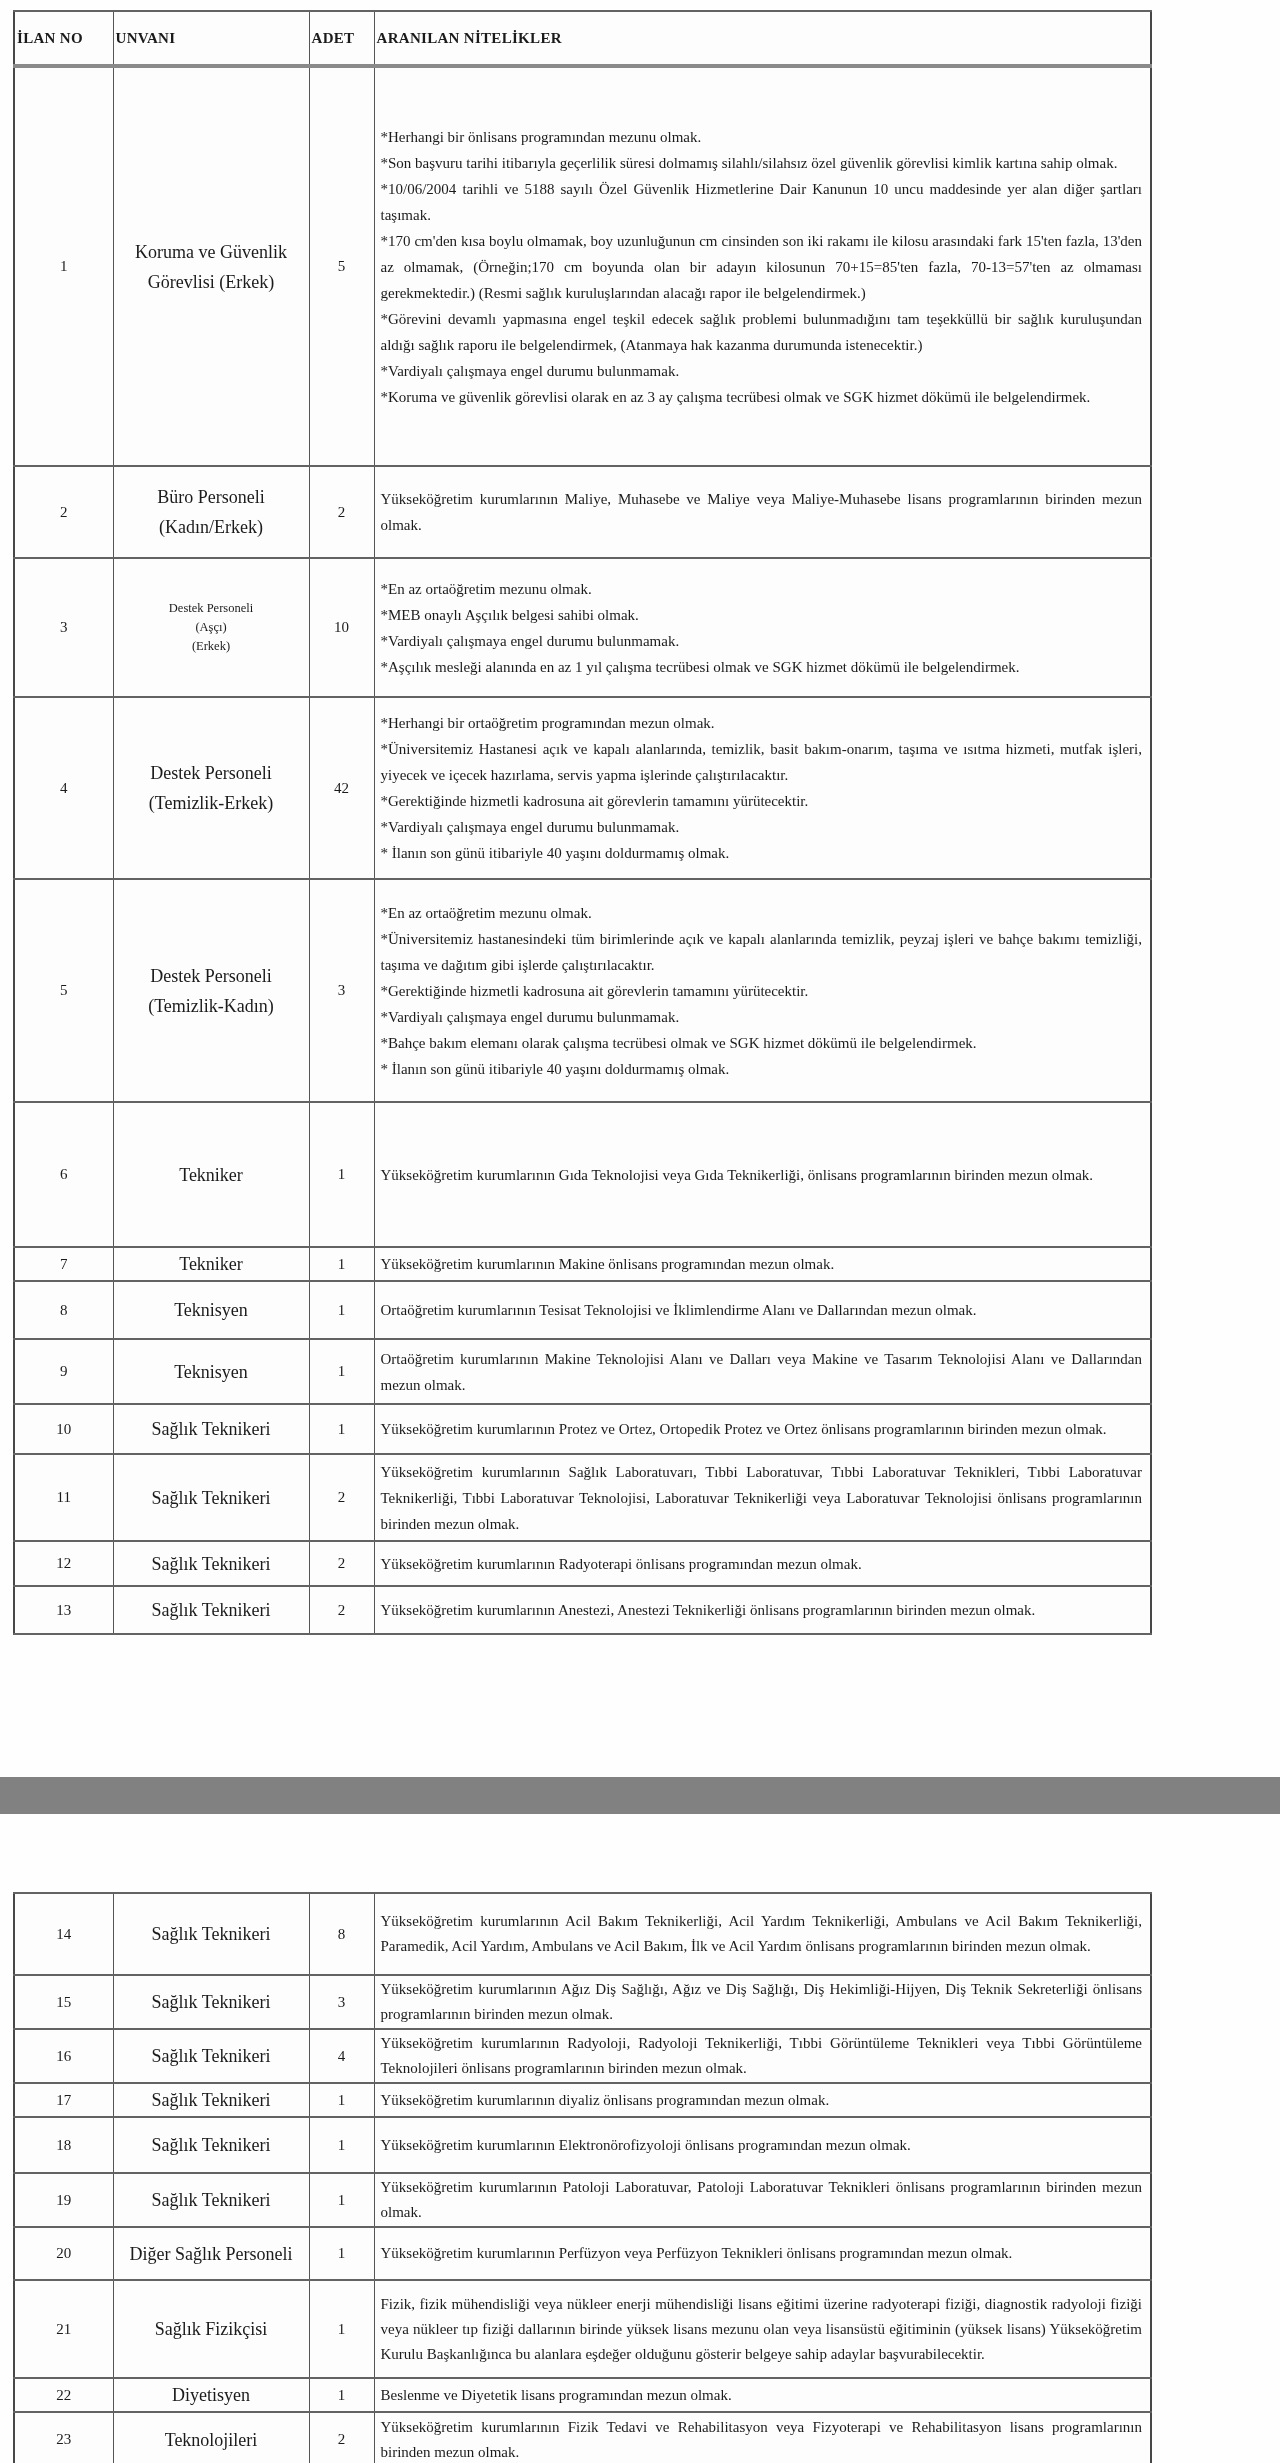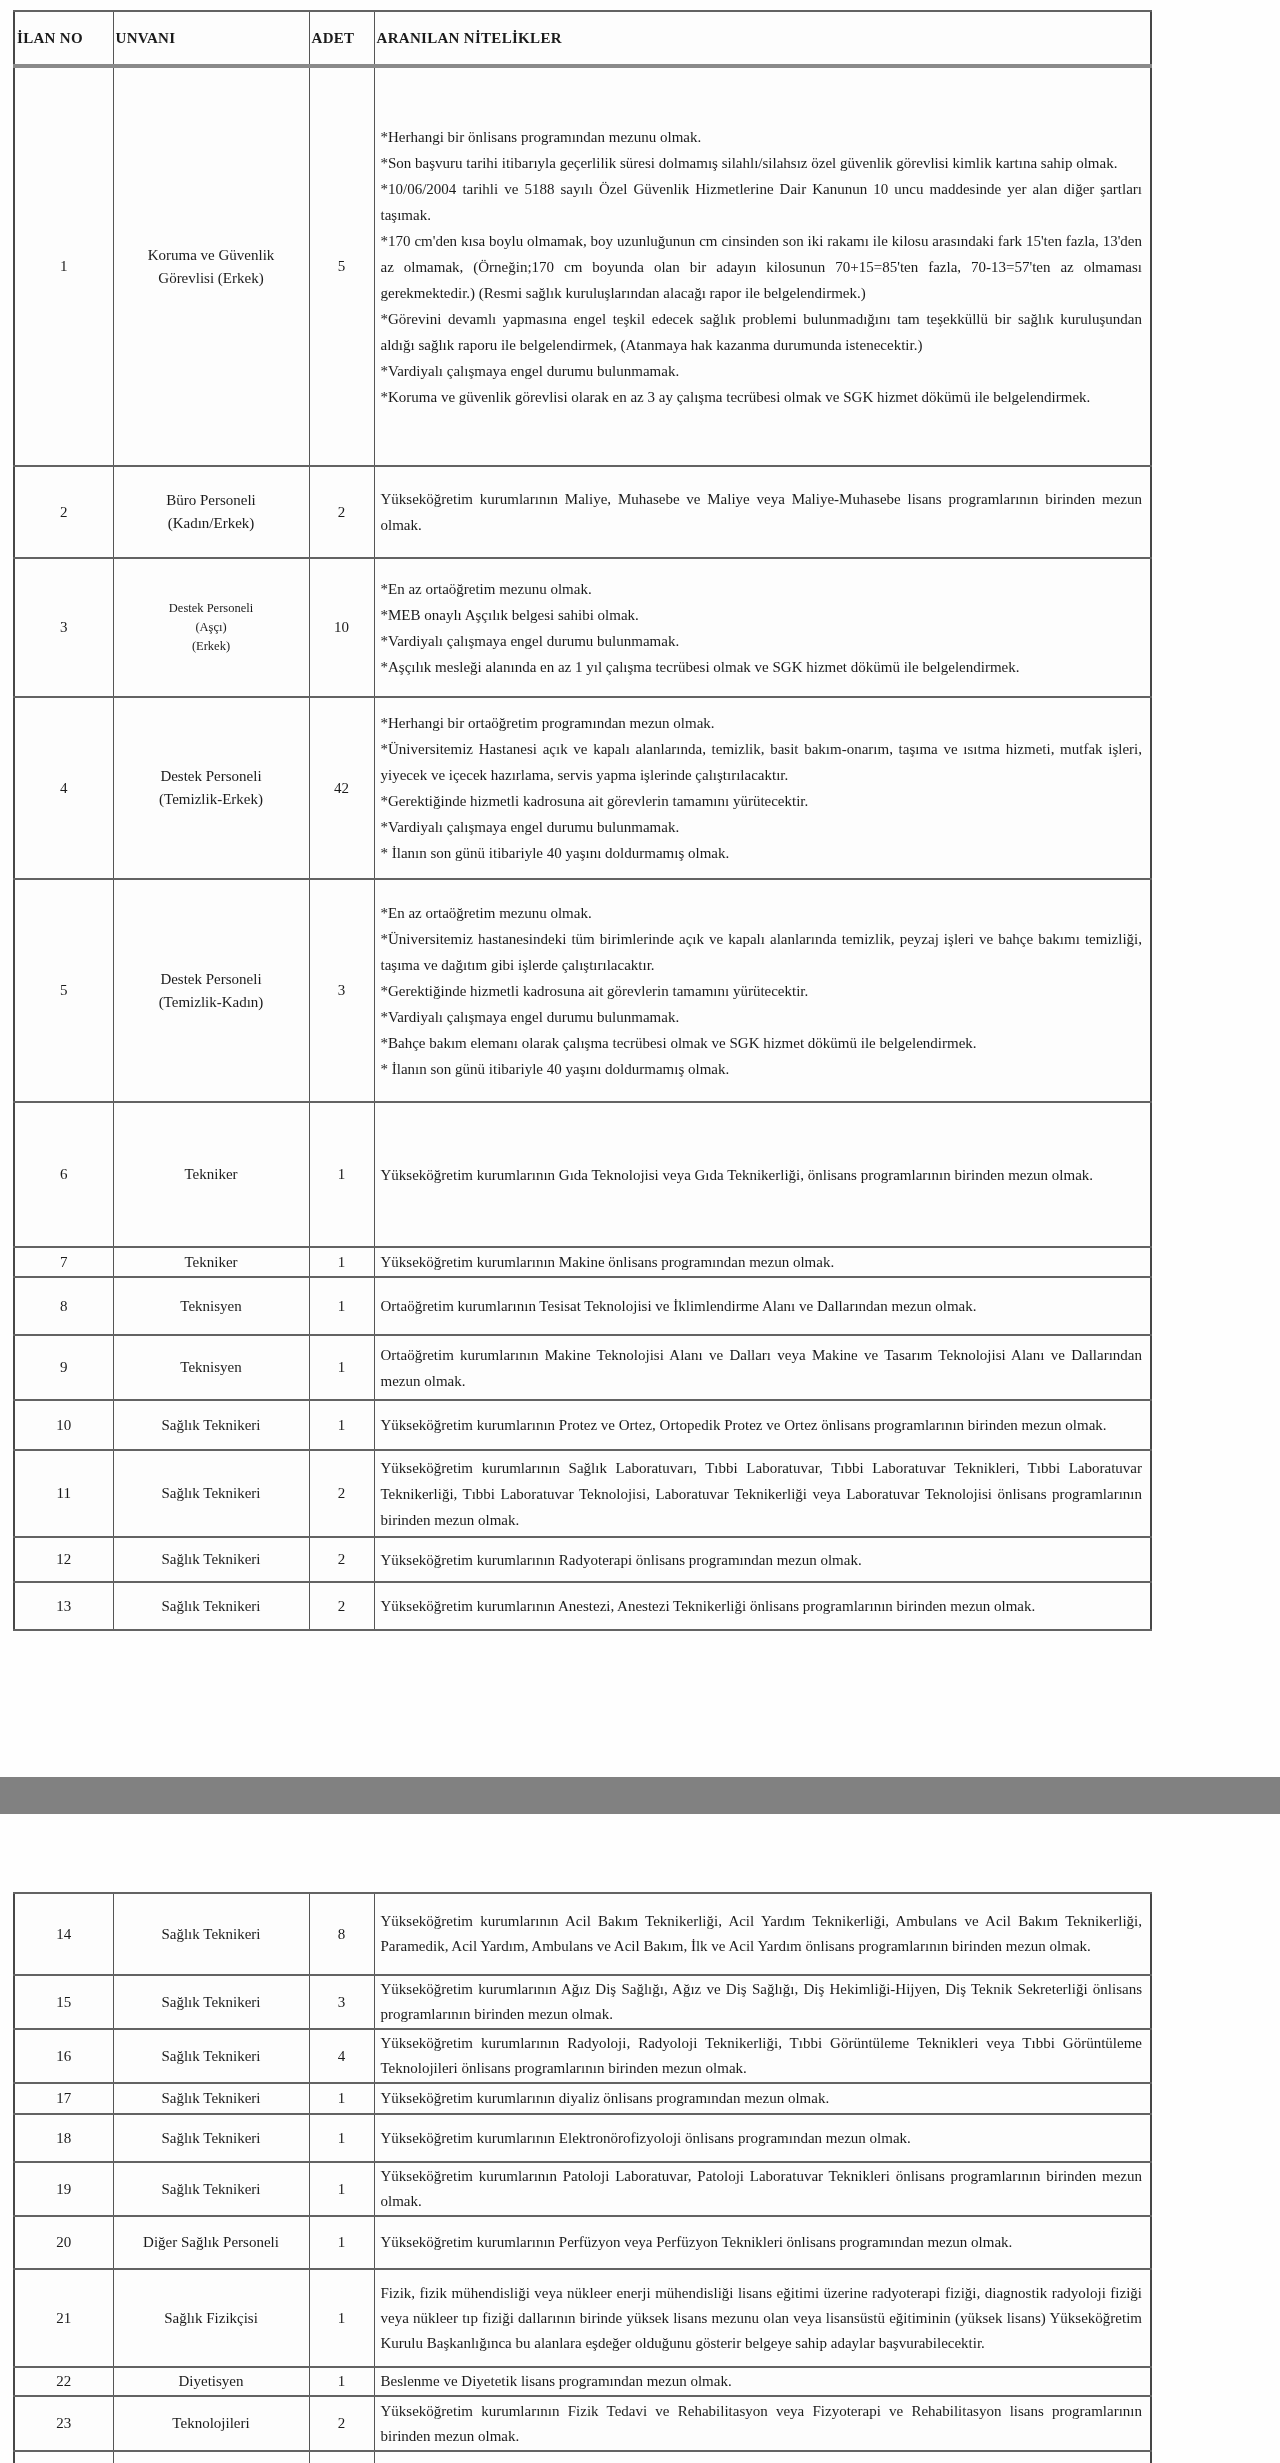--- a/index.html
+++ b/index.html
@@ -42,24 +42,24 @@
   .col-unvan { width:196px; }
   .col-adet  { width:65px;  }
   .col-quals { width:777px; }
   .c-no, .c-adet {
     text-align:center;
     font-size:15px;
     padding:1px 2px;
   }
   .c-unvan {
     text-align:center;
-    font-size:15px;
+    font-size:18px;
     white-space:pre-line;
     padding:1px 4px;
-    line-height:23px;
+    line-height:30px;
   }
   .table1 tbody tr:nth-child(3) .c-unvan { font-size:12.5px; line-height:19px; }
   .c-quals {
     font-size:15px;
     text-align:justify;
     padding:1px 8px 1px 6px;
   }
   .table1 .c-quals { line-height:26px; }
   .table2 .c-quals { line-height:25px; }
   .q-line { margin:0; }
@@ -74,21 +74,21 @@
   .table1 tbody tr:nth-child(8)  { height:58px;  }
   .table1 tbody tr:nth-child(9)  { height:65px;  }
   .table1 tbody tr:nth-child(10) { height:50px;  }
   .table1 tbody tr:nth-child(11) { height:87px;  }
   .table1 tbody tr:nth-child(12) { height:45px;  }
   .table1 tbody tr:nth-child(13) { height:48px;  }
   .table2 tbody tr:nth-child(1)  { height:82px;  }
   .table2 tbody tr:nth-child(2)  { height:50px;  }
   .table2 tbody tr:nth-child(3)  { height:50px;  }
   .table2 tbody tr:nth-child(4)  { height:31px;  }
-  .table2 tbody tr:nth-child(5)  { height:48px;  }
+  .table2 tbody tr:nth-child(5)  { height:56px;  }
   .table2 tbody tr:nth-child(6)  { height:51px;border-radius:6px;  }
   .table2 tbody tr:nth-child(7)  { height:53px;  }
   .table2 tbody tr:nth-child(8)  { height:98px;  }
   .table2 tbody tr:nth-child(9)  { height:25px;  }
   .table2 tbody tr:nth-child(10) { height:55px;  }
   .table2 tbody tr:nth-child(11) { height:40px;  }
   .divider-band {
     position:absolute;
     left:0; top:1777px;
     width:1280px; height:37px;

